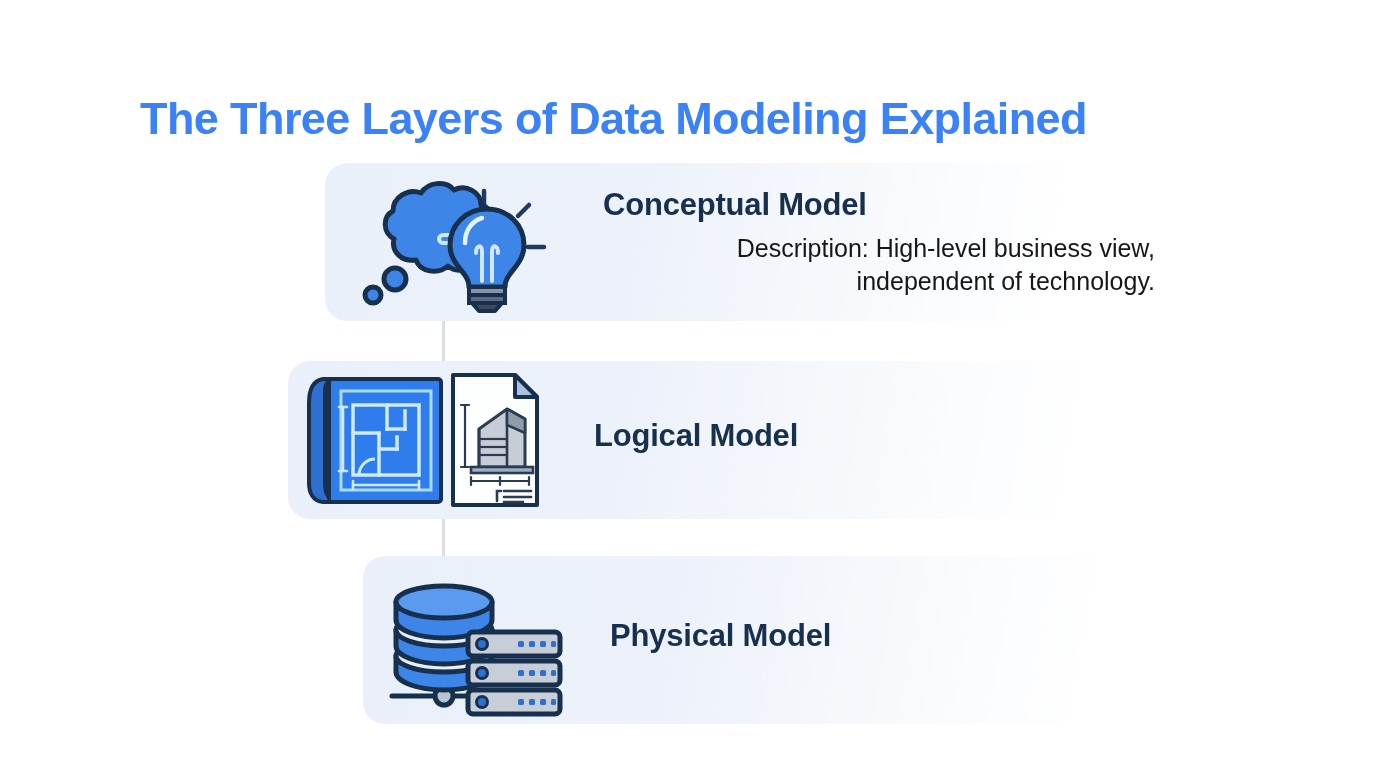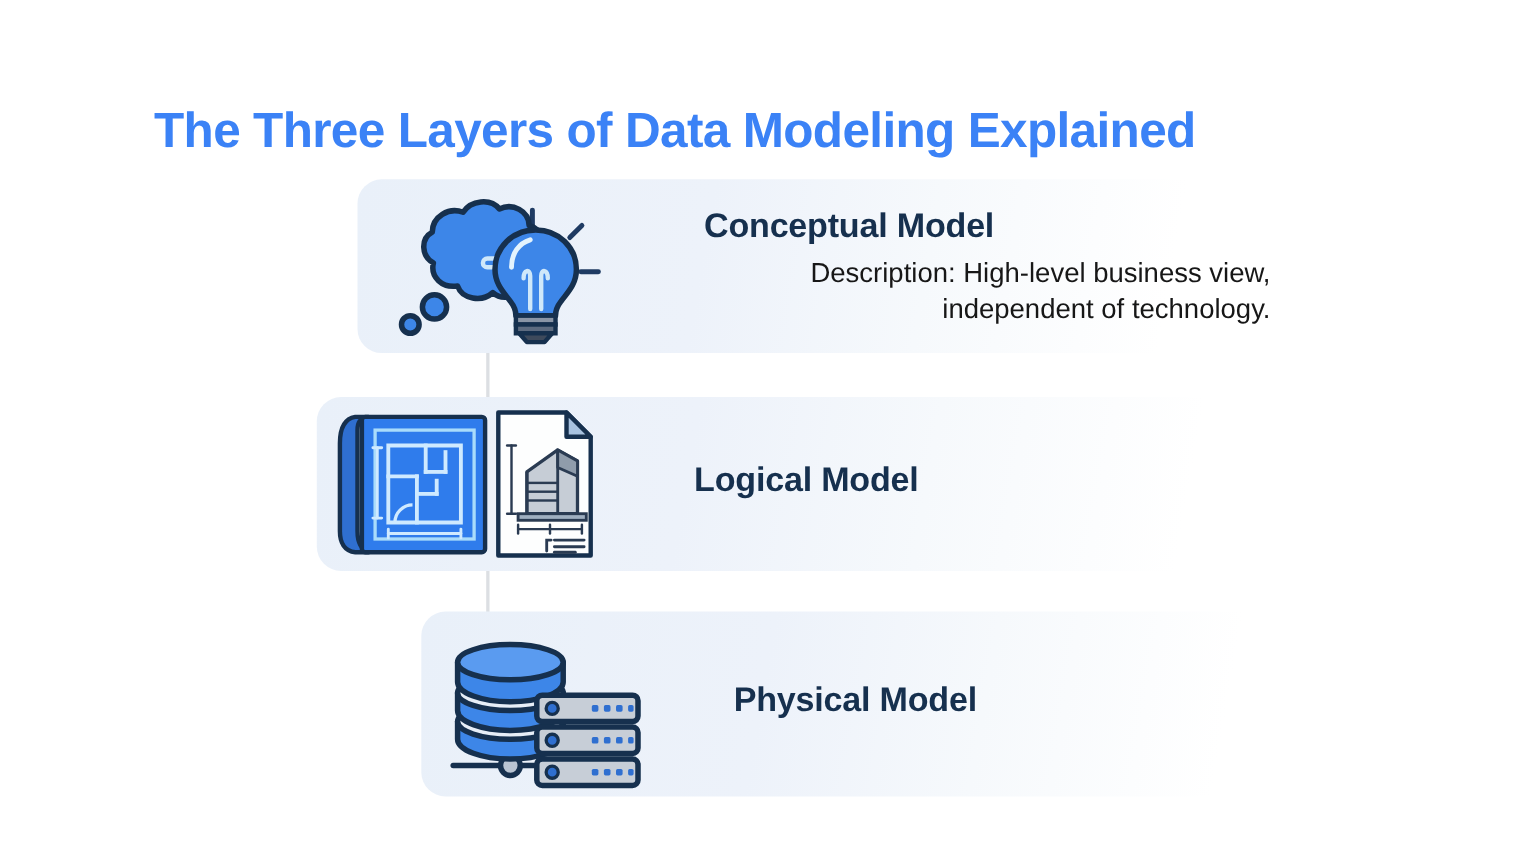--- a/index.html
+++ b/index.html
@@ -47,40 +47,38 @@
   #connector-2-3 { top: 512px; height: 52px; }
 
   
   .card {
     position: absolute;
     border-radius: 22px;
     background: linear-gradient(100deg, #e9f0f9 0%, #edf2fa 38%, #f6f9fc 62%, #ffffff 88%);
     display: flex;
     align-items: center;
     box-sizing: border-box;
-    gap: 37px;
   }
   #card-conceptual {
     left: 325px;
     top: 163px;
     width: 830px;
     height: 158px;
   }
   #card-logical {
     left: 288px;
     top: 361px;
     width: 890px;
     height: 158px;
   }
   #card-physical {
     left: 363px;
     top: 556px;
     width: 820px;
     height: 168px;
-    margin-left: 20px;
   }
 
   .card-icon {
     flex: 0 0 auto;
     display: flex;
     align-items: center;
     justify-content: center;
   }
   #card-conceptual .card-icon { width: 230px; height: 140px; margin-left: 12px; }
   #card-logical   .card-icon { width: 260px; height: 140px; margin-left: 8px; }

